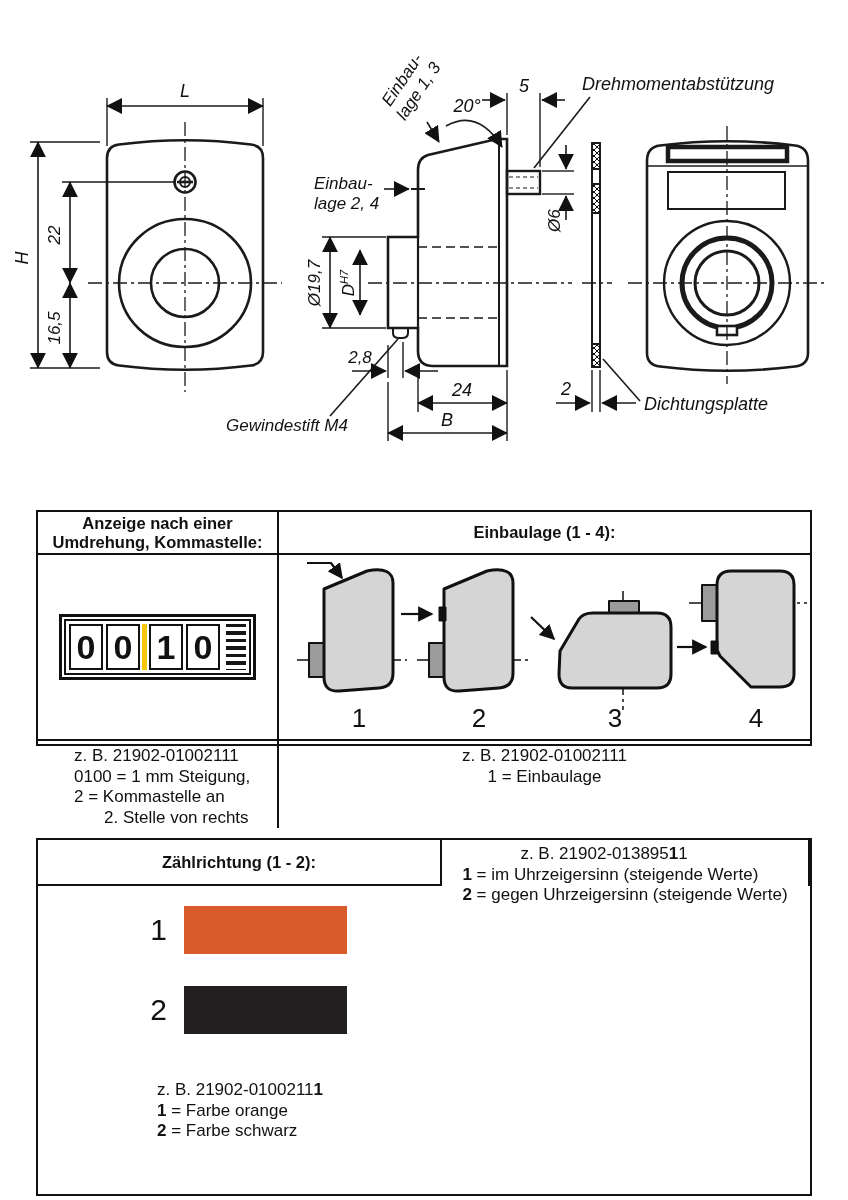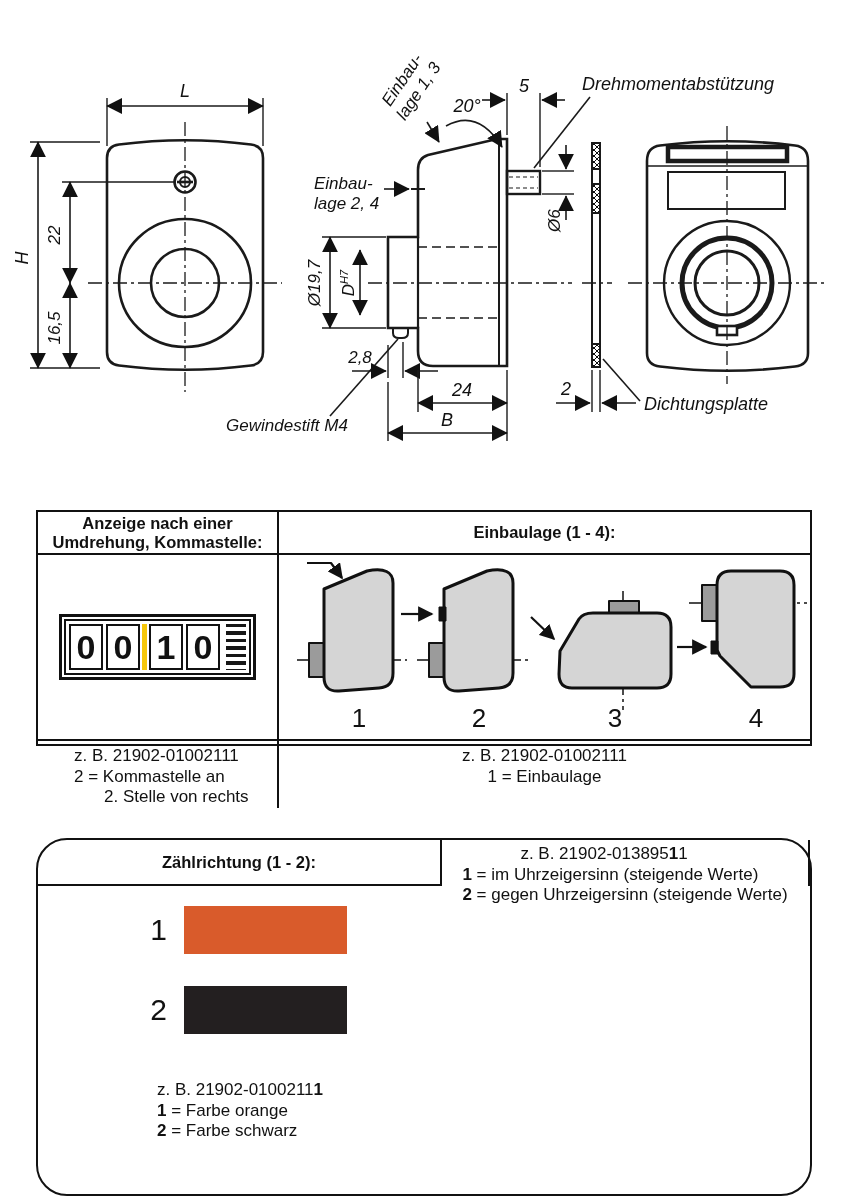--- a/index.html
+++ b/index.html
@@ -8,21 +8,21 @@
   svg text{font-family:"Liberation Sans",sans-serif;fill:#111;}
   .dimtxt{font-style:italic;font-size:18px;}
   .dimtxt-s{font-style:italic;font-size:17px;}
   .drawing{position:absolute;left:0;top:0;}
 
   
   .tbl{position:absolute;border:2.5px solid #111;background:#fff;box-sizing:border-box;}
   .t1{left:36px;top:510px;width:776px;height:236px;
       display:grid;grid-template-columns:241px 1fr;grid-template-rows:43px 184px 1fr;}
   .t2{left:36px;top:838px;width:776px;height:358px;
-      display:grid;grid-template-columns:404px 1fr;grid-template-rows:46px 1fr;border-radius:31px;}
+      display:grid;grid-template-columns:404px 1fr;grid-template-rows:46px 1fr;}
   .cell{box-sizing:border-box;position:relative;}
   .b-r{border-right:2.5px solid #111;}
   .b-b{border-bottom:2.5px solid #111;}
   .b-t{border-top:2.5px solid #111;}
   .hdr{display:flex;flex-direction:column;align-items:center;justify-content:center;
        font-weight:bold;font-size:16.5px;line-height:19px;text-align:center;}
   .foot{font-size:17px;line-height:20.5px;padding-top:5px;}
   .foot b{font-weight:normal;}
   .indent{padding-left:30px;}
 
@@ -263,20 +263,21 @@
           <text x="80" y="172">1</text>
           <text x="200" y="172">2</text>
           <text x="336" y="172">3</text>
           <text x="477" y="172">4</text>
         </g>
       </svg>
     </div>
 
     <div class="cell foot b-r b-t" style="padding-left:36px;">
       <div><span>z. B.  21902-</span><b>01002</b><span>111</span></div>
+      <div><b>0100</b><span> = 1 mm Steigung,</span></div>
       <div><b>2</b><span> = Kommastelle an</span></div>
       <div class="indent"><span>2. Stelle von rechts</span></div>
     </div>
     <div class="cell foot b-t" style="text-align:center;">
       <div><span>z. B. 21902-01002</span><b>1</b><span>11</span></div>
       <div><b>1</b><span> = Einbaulage</span></div>
     </div>
   </div>
 
   <div class="tbl t2">

